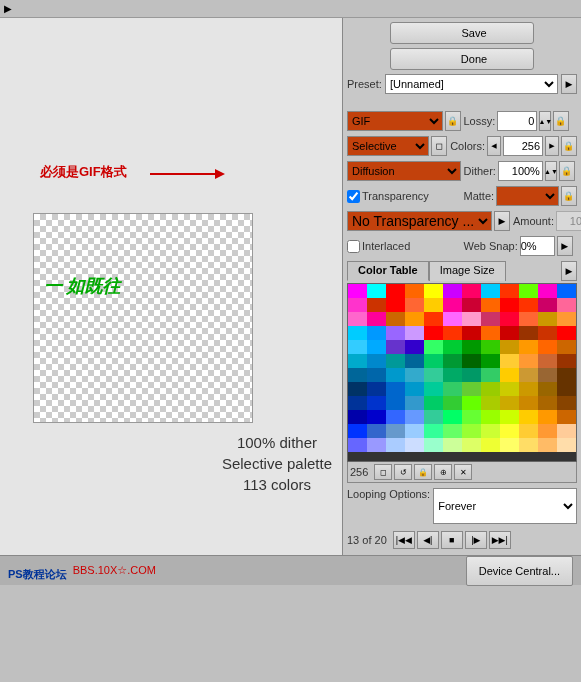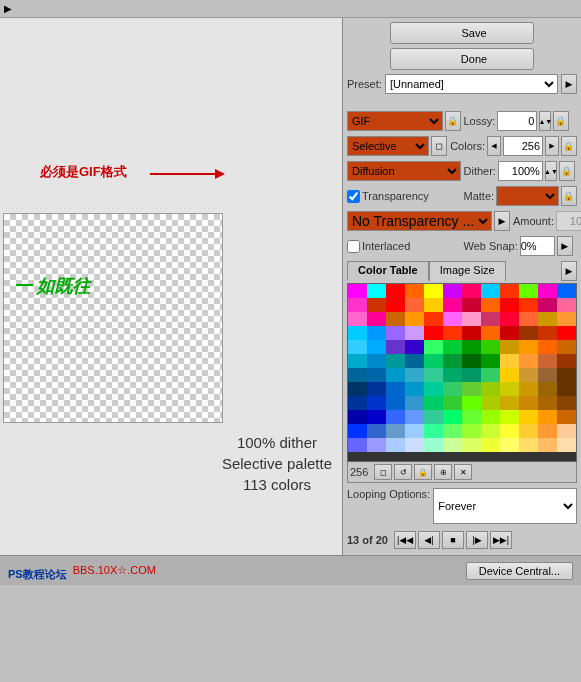--- a/index.html
+++ b/index.html
@@ -44,21 +44,21 @@
       top: 145px;
       left: 40px;
       color: #cc0000;
       font-size: 13px;
       font-weight: bold;
     }
 
     .canvas-area {
       position: absolute;
       top: 195px;
-      left: 3px;
+      left: 33px;
       width: 220px;
       height: 210px;
       background: #d4d4c4;
       border: 1px solid #999;
       overflow: hidden;
     }
 
     
     .checkerboard {
       position: absolute;
@@ -308,21 +308,20 @@
       display: flex;
       align-items: center;
       gap: 2px;
       margin: 2px 0;
     }
 
     .frame-count {
       font-size: 11px;
       color: #333;
       margin-right: 4px;
-      font-weight: bold;
     }
 
     .play-btn {
       width: 22px;
       height: 18px;
       background: linear-gradient(to bottom, #e0e0e0, #c8c8c8);
       border: 1px solid #888;
       cursor: pointer;
       font-size: 9px;
       display: flex;
@@ -348,21 +347,21 @@
       margin-top: 8px;
     }
 
     .bbs-text {
       font-size: 11px;
       color: #cc0000;
     }
 
     .device-central-btn {
       margin-left: auto;
-      height: 18px;
+      height: 30px;
       padding: 0 12px;
       background: linear-gradient(to bottom, #e8e8e8, #d0d0d0);
       border: 1px solid #888;
       border-radius: 2px;
       font-size: 11px;
       cursor: pointer;
     }
 
     
     .red-arrow {

